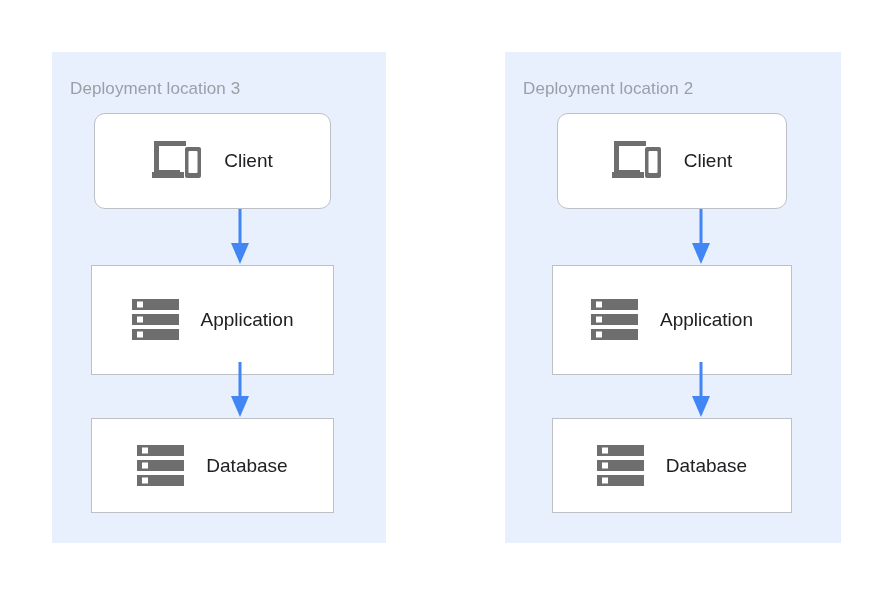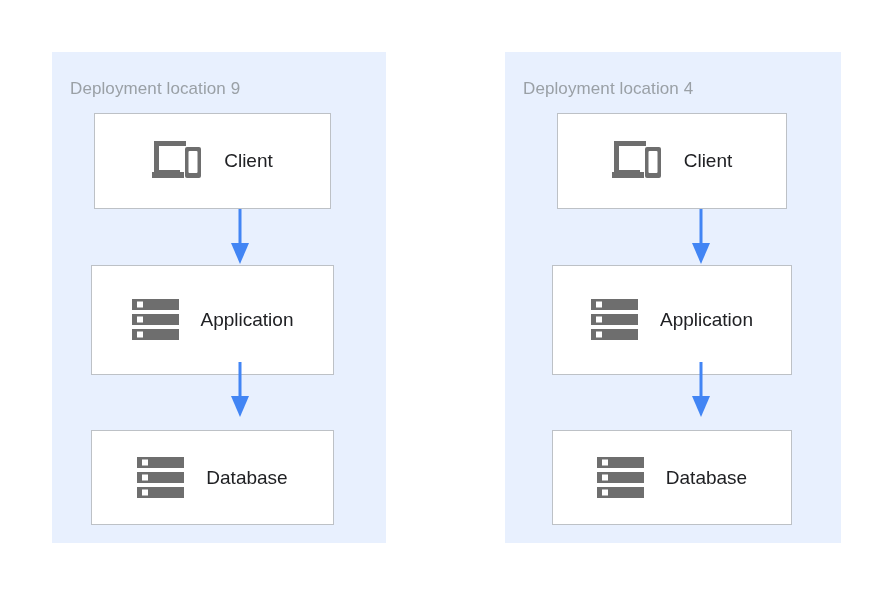--- a/index.html
+++ b/index.html
@@ -53,27 +53,27 @@
     gap: 22px;
   }
   .node-label {
     font-size: 19px;
     color: #202124;
     white-space: nowrap;
   }
 
   
   .node-client {
-    left: 42px; top: 61px; width: 237px; height: 96px;
+    left: 42px; top: 61px; width: 237px; height: 96px; border-radius: 11px;
   }
   .node-app {
     left: 39px; top: 213px; width: 243px; height: 110px;
   }
   .node-db {
-    left: 39px; top: 366px; width: 243px; height: 95px; margin-top: 12px;
+    left: 39px; top: 366px; width: 243px; height: 95px;
   }
   .zone-2 .node-client { left: 52px; width: 230px; }
   .zone-2 .node-app    { left: 47px; width: 240px; }
   .zone-2 .node-db     { left: 47px; width: 240px; }
 
   .icon-wrap {
     display: block;
     line-height: 0;
   }
 
@@ -91,21 +91,21 @@
   .zone-2 .arrow-1, .zone-2 .arrow-2 { padding-left: 56px; }
   .arrow { box-sizing: border-box; }
 </style>
 </head>
 <body>
 
 <div class="canvas">
 
   <div class="zone zone-1">
 
-    <div class="zone-title">Deployment location 9</div>
+    <div class="zone-title">Deployment location 3</div>
 
     <div class="node node-client">
       <div class="node-inner">
         <span class="icon-wrap">
           <svg width="50" height="44" viewBox="0 0 50 44" aria-hidden="true">
             <path fill="#6e6e6e" d="M2 2 h32 v5 H7 v24 h21 v5 H2 Z"></path>
             <rect x="0" y="33" width="32" height="6" fill="#6e6e6e"></rect>
             <rect x="33" y="8" width="16" height="31" rx="2" fill="#6e6e6e"></rect>
             <rect x="36.5" y="12" width="9" height="22" rx="1" fill="#ffffff"></rect>
           </svg>
@@ -157,21 +157,21 @@
           </svg>
         </span>
         <span class="node-label">Database</span>
       </div>
     </div>
 
   </div>
 
   <div class="zone zone-2">
 
-    <div class="zone-title">Deployment location 4</div>
+    <div class="zone-title">Deployment location 2</div>
 
     <div class="node node-client">
       <div class="node-inner">
         <span class="icon-wrap">
           <svg width="50" height="44" viewBox="0 0 50 44" aria-hidden="true">
             <path fill="#6e6e6e" d="M2 2 h32 v5 H7 v24 h21 v5 H2 Z"></path>
             <rect x="0" y="33" width="32" height="6" fill="#6e6e6e"></rect>
             <rect x="33" y="8" width="16" height="31" rx="2" fill="#6e6e6e"></rect>
             <rect x="36.5" y="12" width="9" height="22" rx="1" fill="#ffffff"></rect>
           </svg>

